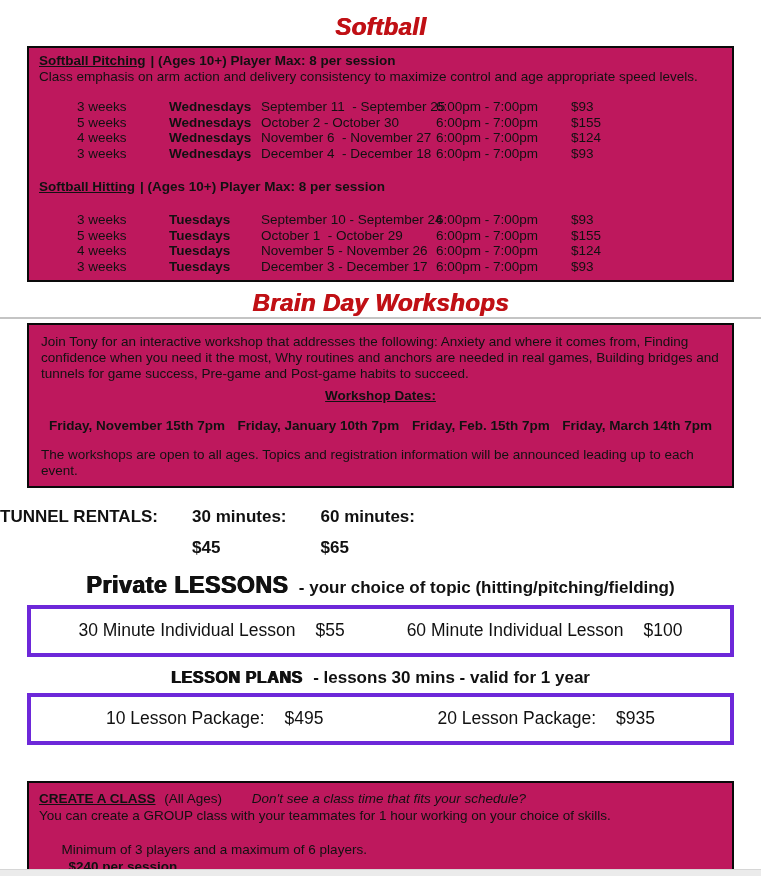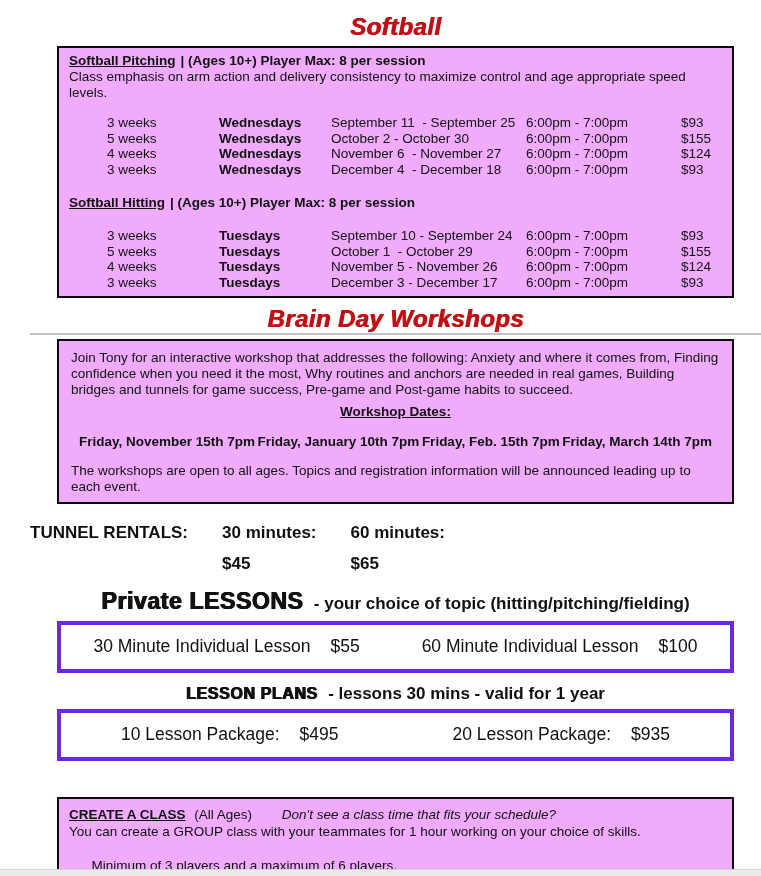--- a/index.html
+++ b/index.html
@@ -1,40 +1,40 @@
 <!DOCTYPE html>
 <html><head>
 <meta charset="utf-8">
 <style>
   * { box-sizing: border-box; margin: 0; padding: 0; }
   html, body { background: #fff; }
   body { font-family: "Liberation Sans", "DejaVu Sans", sans-serif; color: #111; }
   #page {
     width: 761px; height: 876px; position: relative;
-    background: #fff; overflow: hidden; margin: 0 auto; padding-left: 30px;
+    background: #fff; overflow: hidden; margin: 0 auto;
   }
   .red-title {
     color: #C01015; font-size: 24px; line-height: 26px;
     font-weight: bold; font-style: italic; text-align: center;
     letter-spacing: 0.4px;
     text-shadow: 0.9px 0 0 #C01015;
   }
   #softball-title { padding-top: 14px; }
   .box {
-    margin: 0 27px; border: 2px solid #0a0a0a; background: #f0abfc;
+    margin: 0 27px; border: 2px solid #0a0a0a; background: #be185d;
   }
   #softball-box { margin-top: 6px; padding: 5px 10px 6px; }
   .prog-head { font-size: 13.5px; line-height: 16px; font-weight: bold; }
   .prog-head .u { text-decoration: underline; }
   .prog-head .meta { margin-left: 5px; }
   .prog-desc { font-size: 13.5px; line-height: 16px; }
   .sched { margin-top: 14px; }
   .sched-row {
     display: grid; grid-template-columns: 92px 92px 175px 135px auto;
-    padding-left: 38px; font-size: 13.5px; line-height: 15.5px; gap: 20px;
+    padding-left: 38px; font-size: 13.5px; line-height: 15.5px;
   }
   .sched-row .day { font-weight: bold; }
   .pre { white-space: pre; }
   #hitting-head { margin-top: 18px; }
   #hitting-sched { margin-top: 17px; }
 
   #brain-title { margin-top: 8px; }
   .gray-rule { height: 2px; background: #c4c4c4; margin-top: 1px; }
   #workshop-box { margin-top: 4px; padding: 9px 12px 7px; }
   .ws-desc { font-size: 13.5px; line-height: 16px; }

